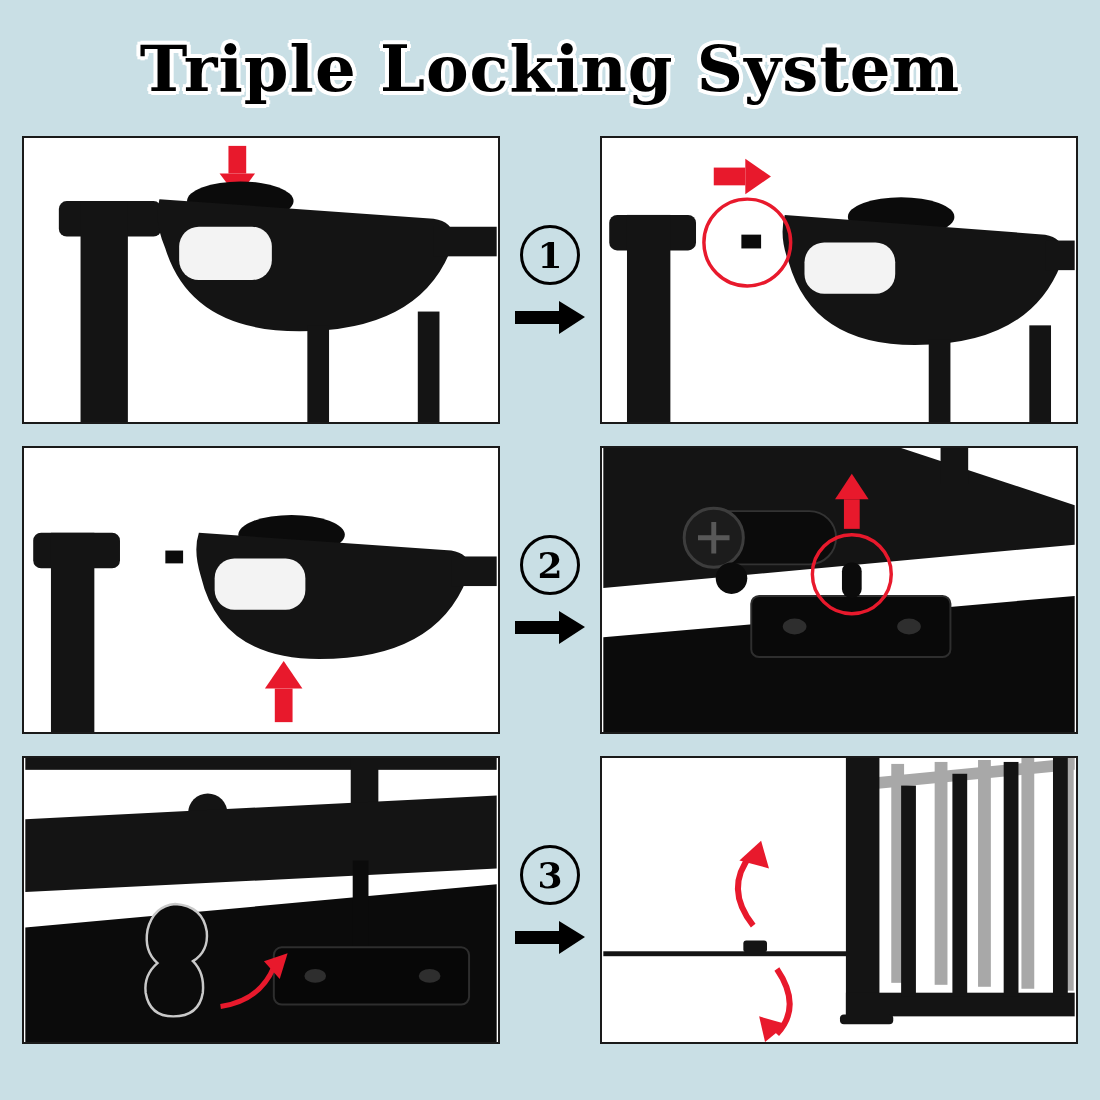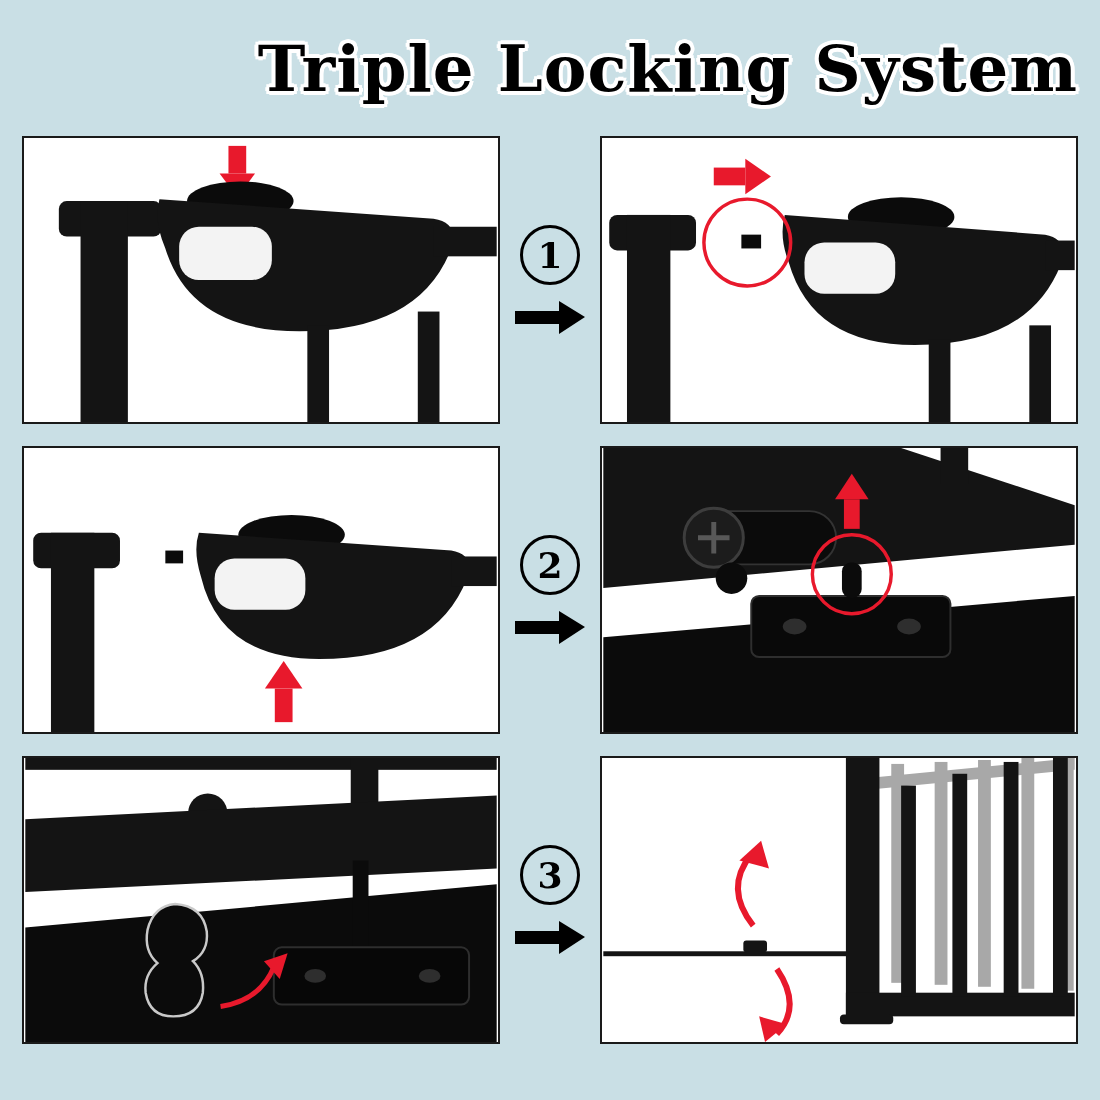--- a/index.html
+++ b/index.html
@@ -11,21 +11,21 @@
     --gray:#a8a8a8;
   }
   html,body{margin:0;padding:0;}
   .page{
     width:1100px;height:1100px;background:var(--bg);
     box-sizing:border-box;padding:26px 22px 0;
     font-family:"DejaVu Serif", serif;
     position:relative;overflow:hidden;
   }
   .title{
-    text-align:right;font-size:64px;font-weight:bold;letter-spacing:1px;
+    text-align:center;font-size:64px;font-weight:bold;letter-spacing:1px;
     color:#000;margin:6px 0 30px;line-height:1.15;
     text-shadow:
       -3px -3px 0 #fff, 3px -3px 0 #fff, -3px 3px 0 #fff, 3px 3px 0 #fff,
       -4px 0 0 #fff, 4px 0 0 #fff, 0 -4px 0 #fff, 0 4px 0 #fff;
   }
   .row{display:flex;align-items:stretch;margin-bottom:22px;}
   .panel{
     width:478px;height:288px;background:var(--panel);
     border:2px solid var(--border);box-sizing:border-box;overflow:hidden;flex:none;
   }

